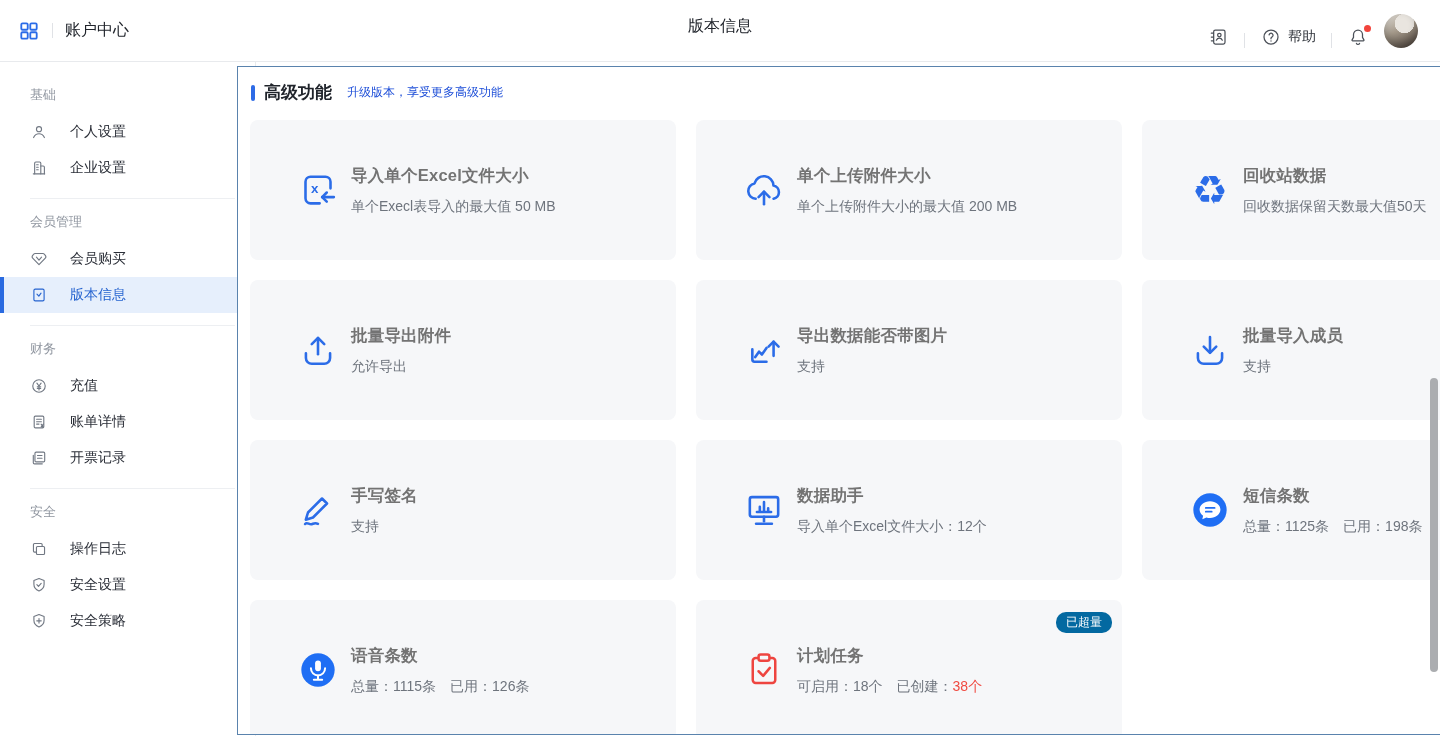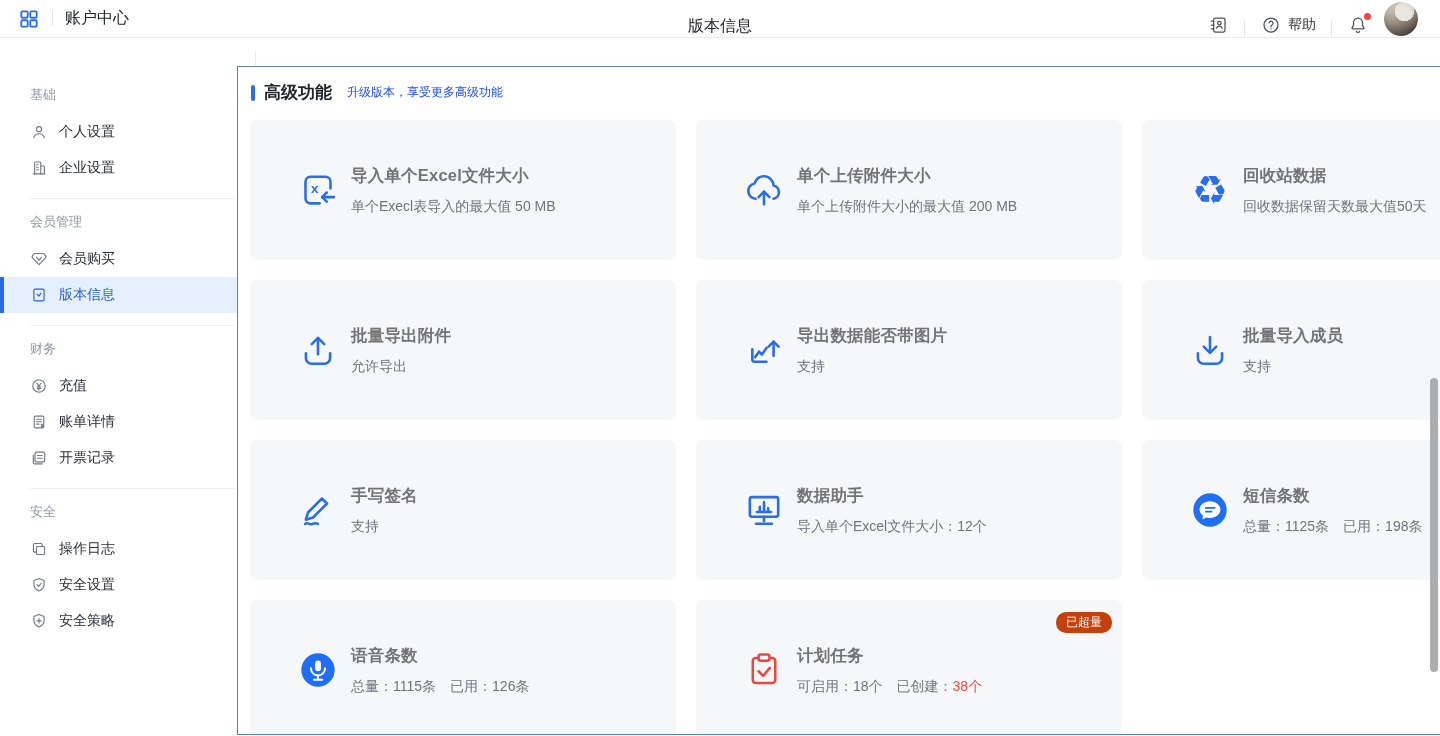--- a/index.html
+++ b/index.html
@@ -1,41 +1,41 @@
 <!DOCTYPE html>
 <html><head>
 <meta charset="utf-8">
 <style>
   *{margin:0;padding:0;box-sizing:border-box}
   html,body{width:1440px;height:736px;overflow:hidden;background:#fff;
     font-family:"Liberation Sans","DejaVu Sans",sans-serif;color:#1d2129}
 
   
-  .topbar{position:absolute;top:0;left:0;width:1440px;height:38px;background:#fff;
+  .topbar{position:absolute;top:0;left:0;width:1440px;height:62px;background:#fff;
     border-bottom:1px solid #e8eaed;display:flex;align-items:center;padding:0 22px 0 18px;z-index:9}
   .tb-left{display:flex;align-items:center;gap:12px}
   .vdiv{width:1px;height:15px;background:#e0e2e6}
   .app-title{font-size:16px;font-weight:500;color:#20242b}
   .page-title{position:absolute;left:50%;top:0;height:52px;line-height:52px;
     transform:translateX(-50%);font-size:16px;color:#20242b}
   .tb-right{margin-left:auto;display:flex;align-items:flex-end;gap:15px}
   .tb-icon{width:22px;height:22px;color:#4b5058;display:flex;align-items:center;justify-content:center;cursor:pointer}
   .help{display:flex;align-items:center;gap:6px;font-size:14px;color:#33373e;cursor:pointer}
   .bell-wrap{position:relative;cursor:pointer}
   .bell-dot{position:absolute;top:-1px;right:-2px;width:7px;height:7px;border-radius:50%;background:#f2443c}
   .avatar{width:34px;height:34px;border-radius:50%;cursor:pointer;
     background:radial-gradient(circle at 60% 28%,#e9e5df 0 30%,rgba(0,0,0,0) 31%),
                linear-gradient(150deg,#d8d3cb 10%,#a59a8b 45%,#6a5f55 80%,#473f38 100%);
     box-shadow:inset 0 -5px 9px rgba(0,0,0,.28)}
 
   
   .sidebar{position:absolute;top:52px;left:0;bottom:0;width:256px;background:#fff;
     border-right:1px solid #e8eaed;padding-top:20px}
   .sec-label{margin:14px 0 10px 30px;font-size:13px;color:#9096a0}
-  .side-item{position:relative;height:36px;display:flex;align-items:center;padding-left:30px;gap:11px;
+  .side-item{position:relative;height:36px;display:flex;align-items:center;padding-left:30px;gap:22px;
     font-size:14px;color:#2b2f38;cursor:pointer}
   .side-item .icon{width:18px;height:18px;color:#717883;display:flex;flex:none}
   .side-item.active{background:#e6effc;color:#2563cf}
   .side-item.active .icon{color:#2563cf}
   .side-item.active::before{content:"";position:absolute;left:0;top:0;width:4px;height:36px;background:#2a6ae0}
   .sec-div{height:1px;background:#edeff2;margin:12px 20px 0 30px}
 
   
   .panel{position:absolute;left:237px;top:66px;width:1344px;height:669px;background:#fff;
     border:1px solid #5a83ad;padding:13px 12px;overflow:hidden}
@@ -44,21 +44,21 @@
   .head-title{font-size:17px;font-weight:bold;color:#20242b}
   .head-sub{margin-left:15px;font-size:12px;color:#1d4ed8}
   .grid{margin-top:16px;display:grid;grid-template-columns:repeat(3,1fr);gap:20px}
   .card{position:relative;height:140px;background:#f6f7f9;border-radius:8px;
     display:flex;align-items:center;padding-left:47px}
   .card-icon{width:42px;height:44px;display:flex;align-items:center;justify-content:center;flex:none}
   .card-text{margin-left:12px}
   .card-title{font-size:16.5px;font-weight:bold;color:#737373;letter-spacing:.2px}
   .card-desc{margin-top:11px;font-size:14px;color:#6e747d}
   .card-desc .red{color:#f04a41}
-  .badge{position:absolute;top:12px;right:10px;background:#c2410c;color:#fff;font-size:12px;
+  .badge{position:absolute;top:12px;right:10px;background:#0369a1;color:#fff;font-size:12px;
     line-height:1;padding:4px 10px 5px;border-radius:10px}
   .scroll-thumb{position:absolute;right:2px;top:378px;width:8px;height:294px;border-radius:4px;background:#abadb0}
   .uni{font-family:"DejaVu Sans",sans-serif}
   svg{display:block}
 </style>
 </head>
 <body>
 
 <div class="topbar">
   <div class="tb-left">

